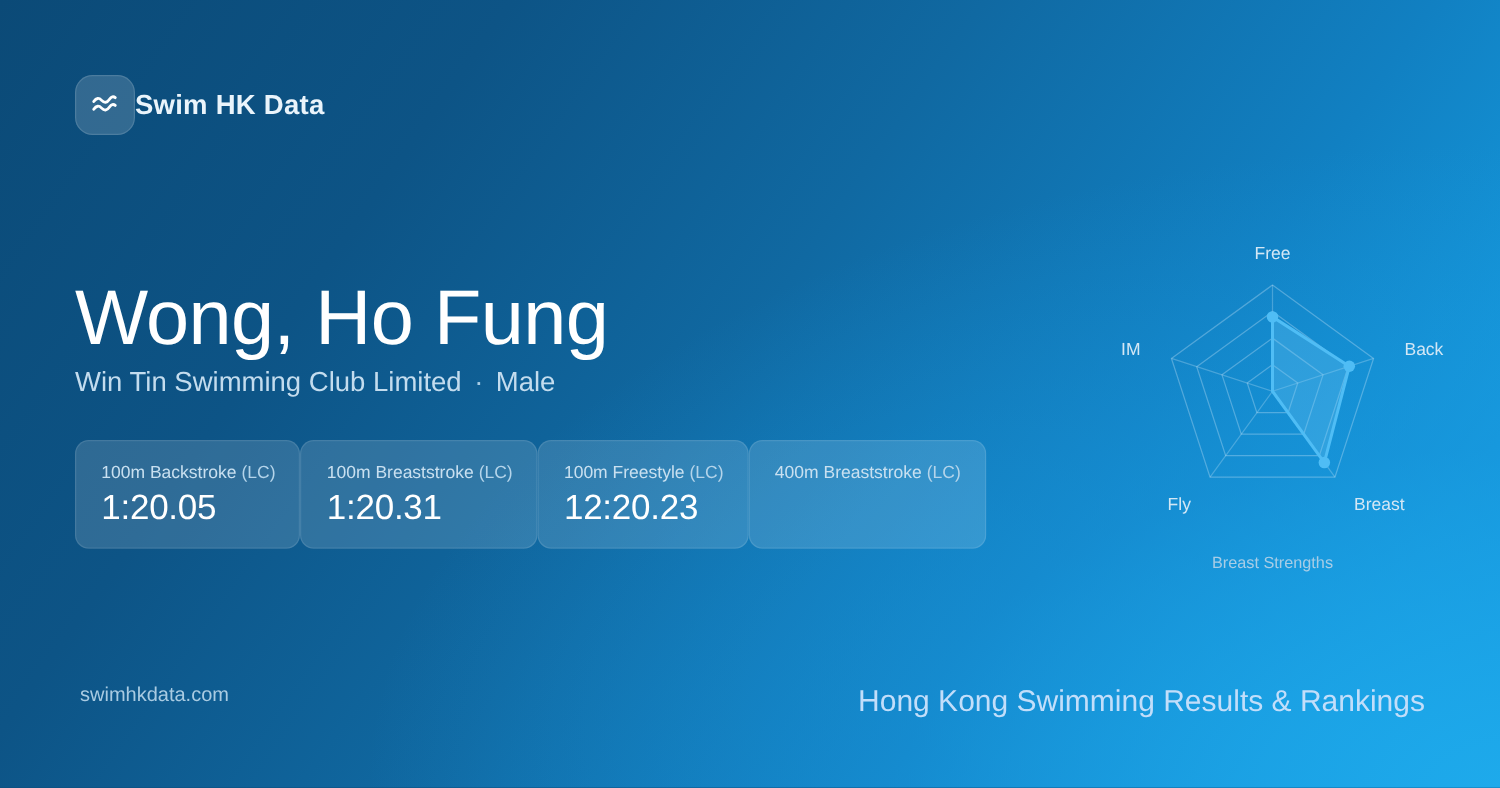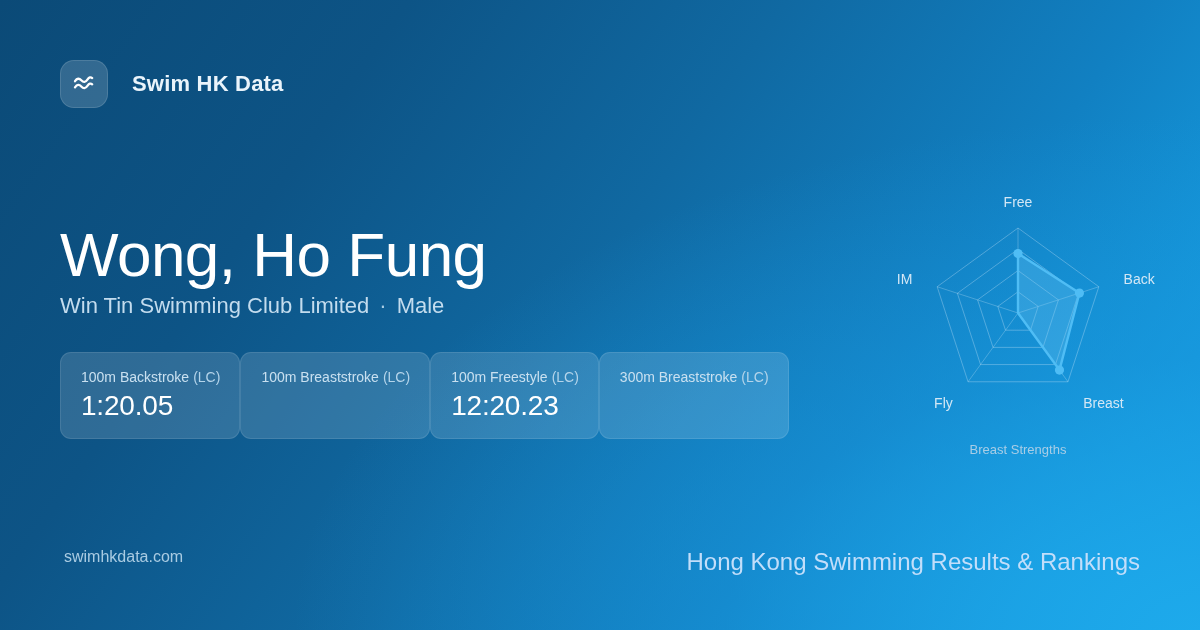--- a/index.html
+++ b/index.html
@@ -21,21 +21,21 @@
   
   .card-bg{
     background:
       radial-gradient(120% 130% at 100% 100%, rgba(30,170,235,0.95) 0%, rgba(25,150,220,0.50) 33%, rgba(20,120,190,0.0) 63%),
       linear-gradient(125deg,#0b4a77 0%,#0d5486 25%,#1069a2 48%,#1180c2 70%,#159ade 88%,#17a6ec 100%);
   }
 
   
   .brand{
     position:absolute;left:60px;top:60px;
-    display:flex;align-items:center;gap:24px;
+    display:flex;align-items:center;gap:0;
   }
   .brand-mark{
     width:48px;height:48px;border-radius:14px;
     background:rgba(255,255,255,0.16);
     border:1px solid rgba(255,255,255,0.13);
     display:flex;align-items:center;justify-content:center;
     box-sizing:border-box;
   }
   .brand-mark svg{display:block;}
   .brand-name{
@@ -118,27 +118,28 @@
     </div>
   </div>
 
   <div class="stats">
     <div class="stat-card">
       <span class="stat-label"><span>100m Backstroke</span><span class="stat-course">(LC)</span></span>
       <span class="stat-value">1:20.05</span>
     </div>
     <div class="stat-card">
       <span class="stat-label"><span>100m Breaststroke</span><span class="stat-course">(LC)</span></span>
+      <span class="stat-value">1:20.31</span>
     </div>
     <div class="stat-card">
       <span class="stat-label"><span>100m Freestyle</span><span class="stat-course">(LC)</span></span>
       <span class="stat-value">12:20.23</span>
     </div>
     <div class="stat-card">
-      <span class="stat-label"><span>300m Breaststroke</span><span class="stat-course">(LC)</span></span>
+      <span class="stat-label"><span>400m Breaststroke</span><span class="stat-course">(LC)</span></span>
     </div>
   </div>
 
   <div class="radar-wrap">
     <svg id="radar-svg" width="300" height="300" viewBox="0 0 300 300">
       <g id="radar-grid">
           <polygon points="150.00,131.75 170.21,146.43 162.49,170.19 137.51,170.19 129.79,146.43" fill="none" stroke="rgba(225,243,255,0.30)" stroke-width="1"></polygon>
           <polygon points="150.00,110.50 190.42,139.87 174.98,187.38 125.02,187.38 109.58,139.87" fill="none" stroke="rgba(225,243,255,0.30)" stroke-width="1"></polygon>
           <polygon points="150.00,89.25 210.63,133.30 187.47,204.57 112.53,204.57 89.37,133.30" fill="none" stroke="rgba(225,243,255,0.30)" stroke-width="1"></polygon>
           <polygon points="150.00,68.00 230.84,126.73 199.96,221.77 100.04,221.77 69.16,126.73" fill="none" stroke="rgba(225,243,255,0.30)" stroke-width="1"></polygon>

